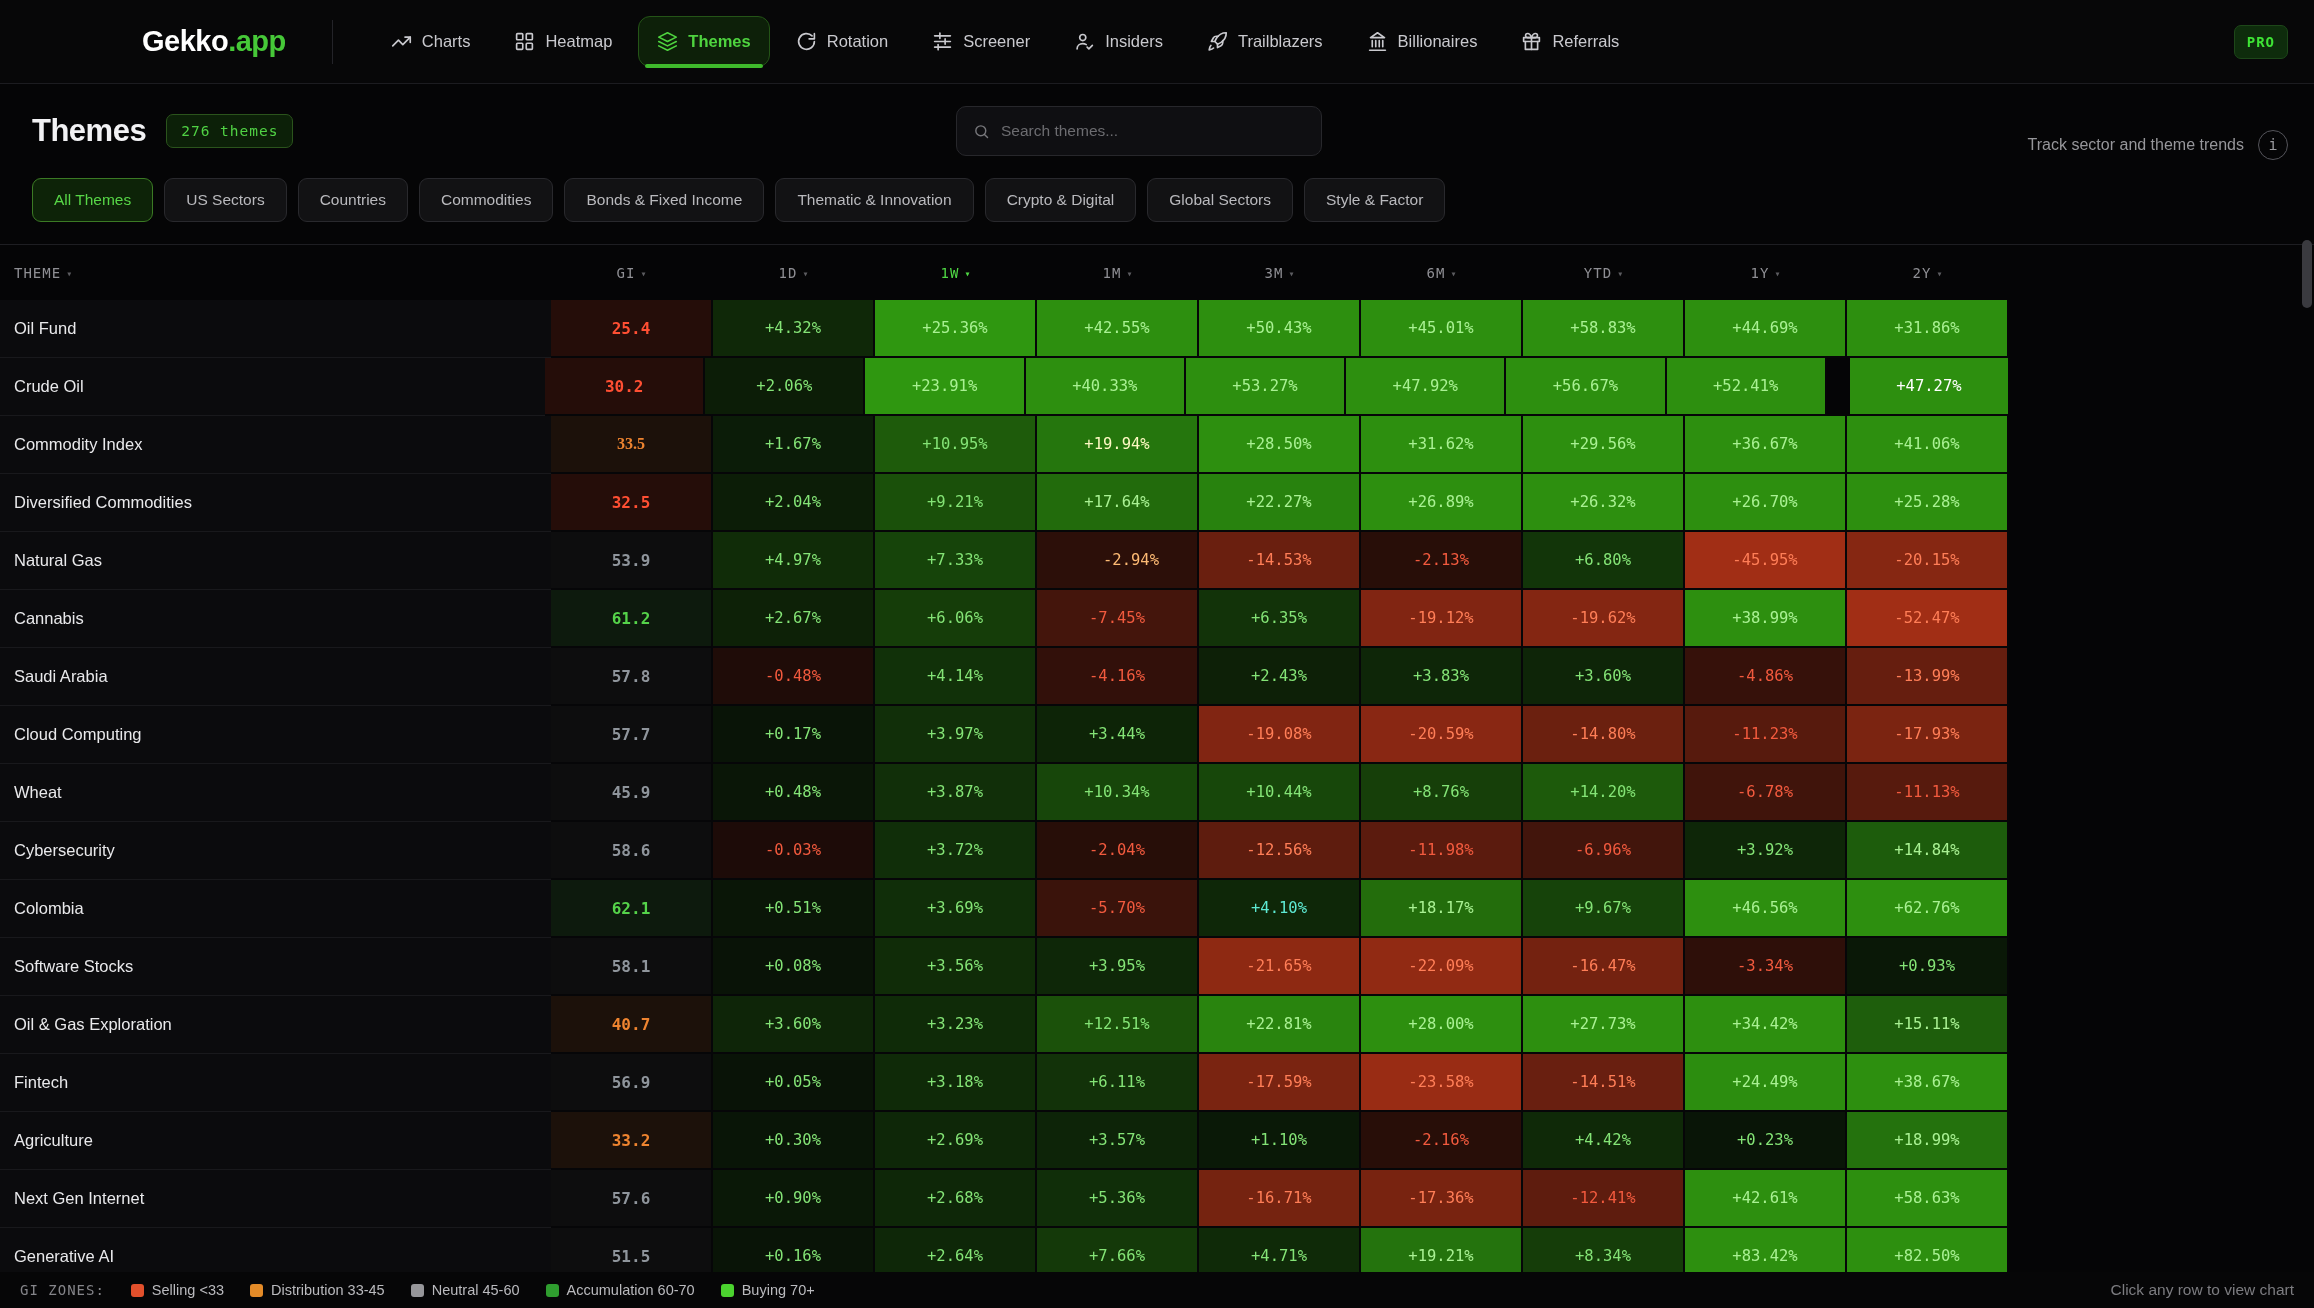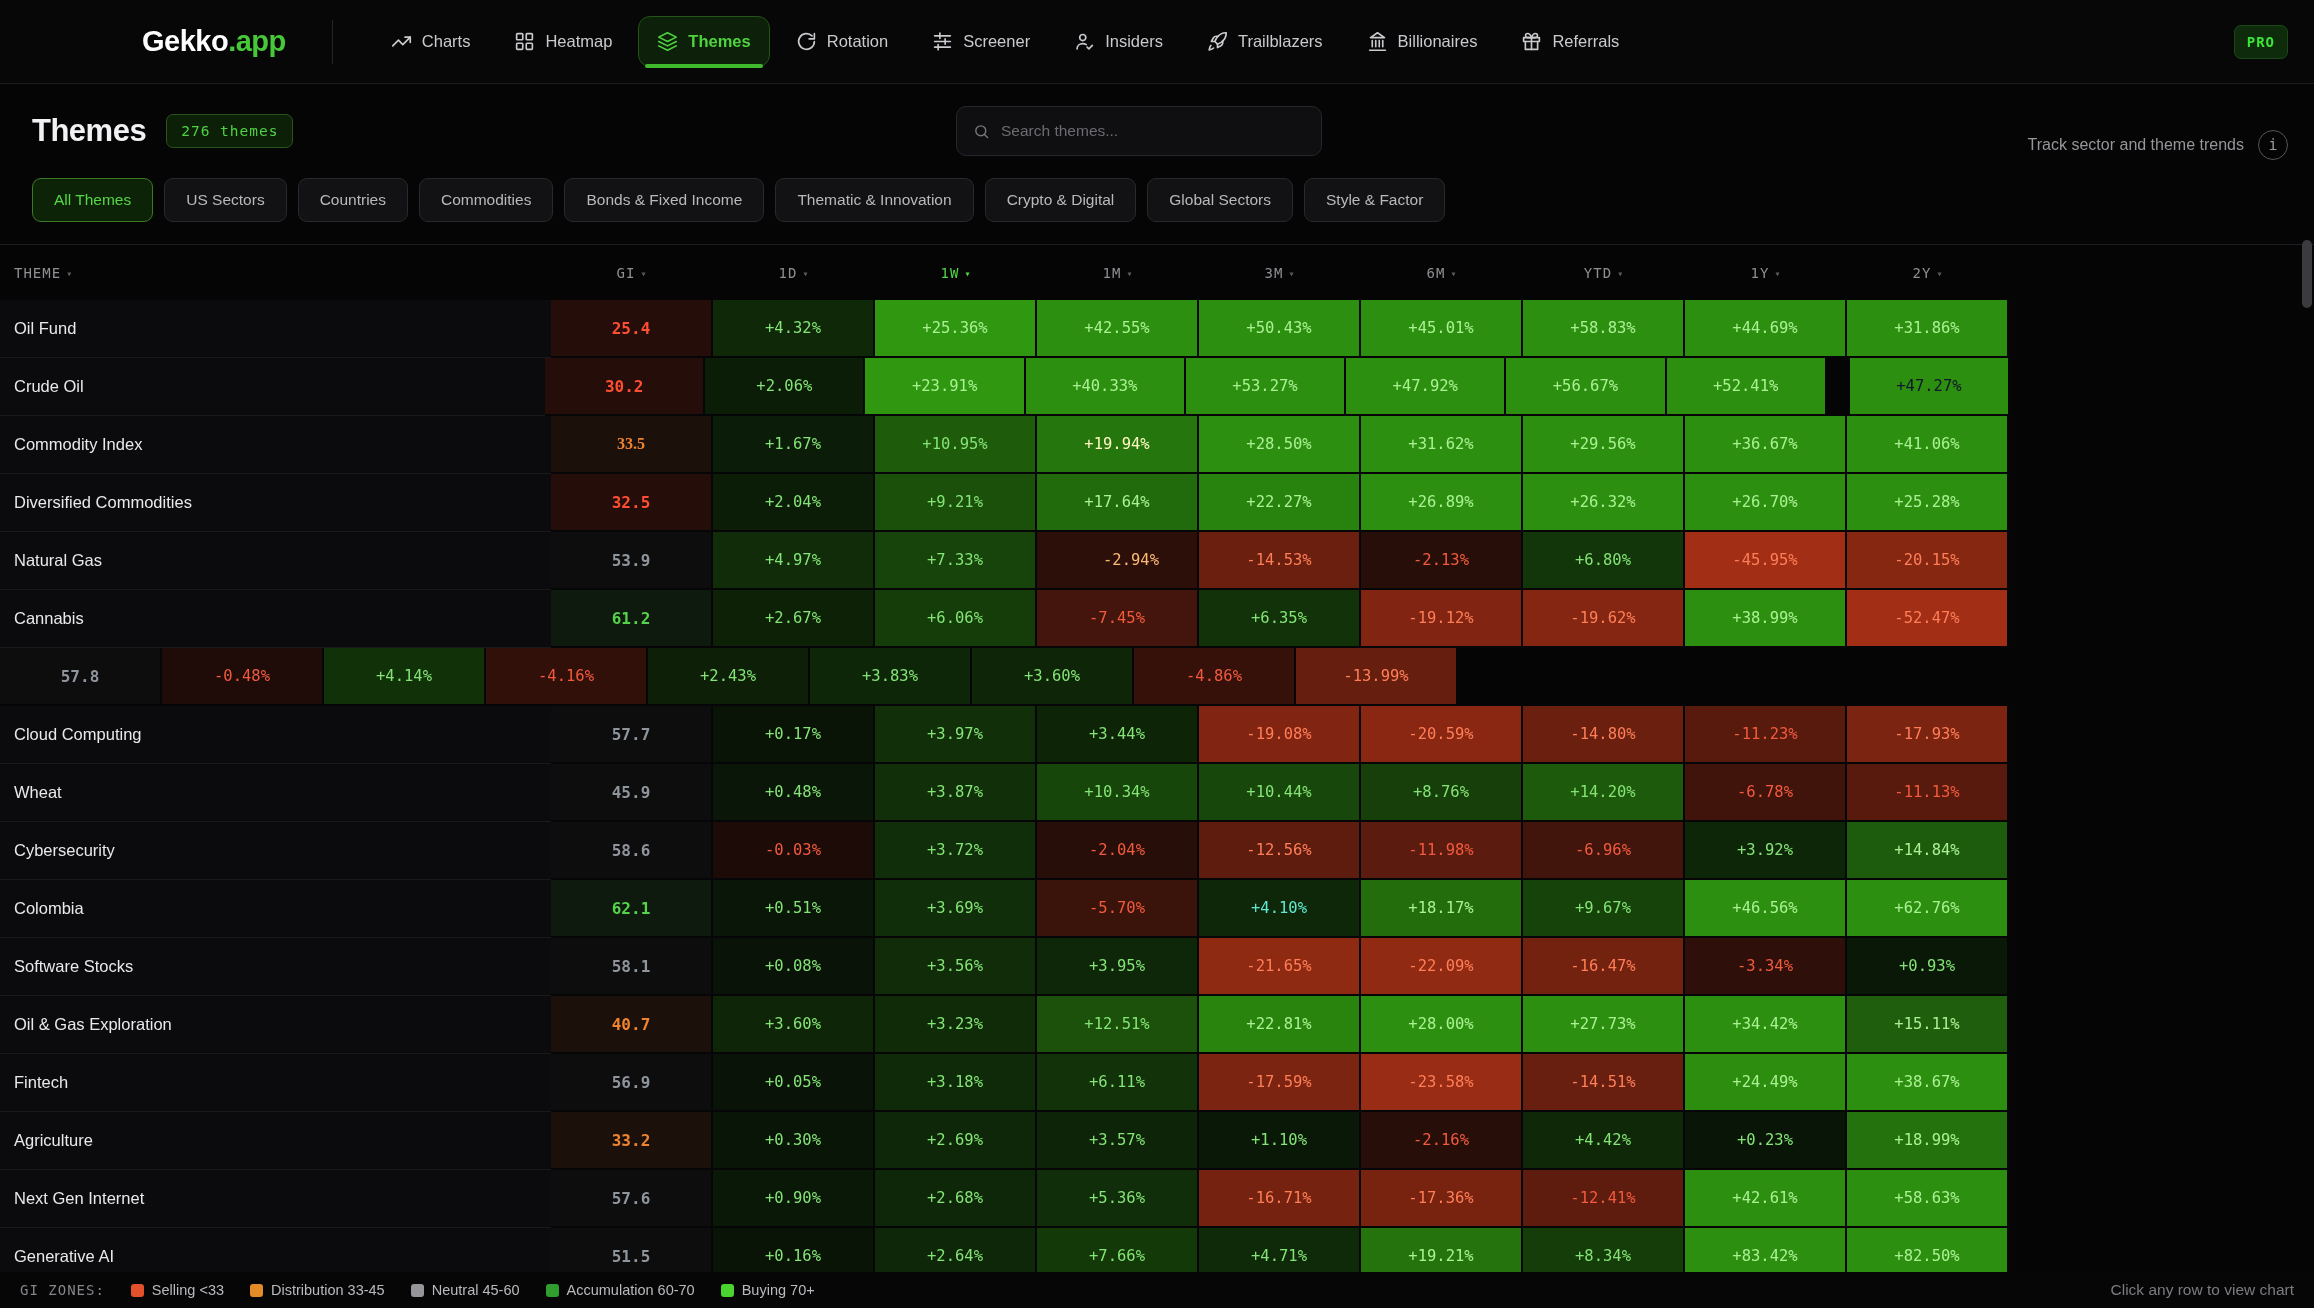--- a/index.html
+++ b/index.html
@@ -324,21 +324,21 @@
           </div>
           <div class="cell-num" style="background: rgba(47, 151, 16, 0.95); color: rgb(169, 241, 147);">
             <span>+47.92%</span>
           </div>
           <div class="cell-num" style="background: rgba(47, 151, 16, 0.95); color: rgb(169, 241, 147);">
             <span>+56.67%</span>
           </div>
           <div class="cell-num" style="background: rgba(47, 151, 16, 0.95); color: rgb(169, 241, 147);">
             <span>+52.41%</span>
           </div>
-          <div class="cell-num" style="background: rgba(47, 151, 16, 0.95); color: #0f172a; margin-left: 23px;">
+          <div class="cell-num" style="background: rgba(47, 151, 16, 0.95); color: #ffffff; margin-left: 23px;">
             <span>+47.27%</span>
           </div>
         </div>
         <div class="t-row">
           <div class="cell-name">
             <span>Commodity Index</span>
           </div>
           <div class="cell-num cell-gi" style="background: rgba(238, 132, 48, 0.1); color: rgb(238, 132, 48); font-family: Liberation Serif, serif;">
             <span>33.5</span>
           </div>
@@ -457,20 +457,23 @@
             <span>-19.62%</span>
           </div>
           <div class="cell-num" style="background: rgba(47, 151, 16, 0.95); color: rgb(169, 241, 147);">
             <span>+38.99%</span>
           </div>
           <div class="cell-num" style="background: rgba(205, 58, 25, 0.78); color: rgb(255, 126, 87);">
             <span>-52.47%</span>
           </div>
         </div>
         <div class="t-row">
+          <div class="cell-name">
+            <span>Saudi Arabia</span>
+          </div>
           <div class="cell-num cell-gi" style="background: rgba(255, 255, 255, 0.035); color: rgb(143, 149, 156);">
             <span>57.8</span>
           </div>
           <div class="cell-num" style="background: rgba(205, 58, 25, 0.133); color: rgb(242, 90, 62);">
             <span>-0.48%</span>
           </div>
           <div class="cell-num" style="background: rgba(47, 151, 16, 0.3); color: rgb(132, 228, 118);">
             <span>+4.14%</span>
           </div>
           <div class="cell-num" style="background: rgba(205, 58, 25, 0.23); color: rgb(242, 90, 62);">

